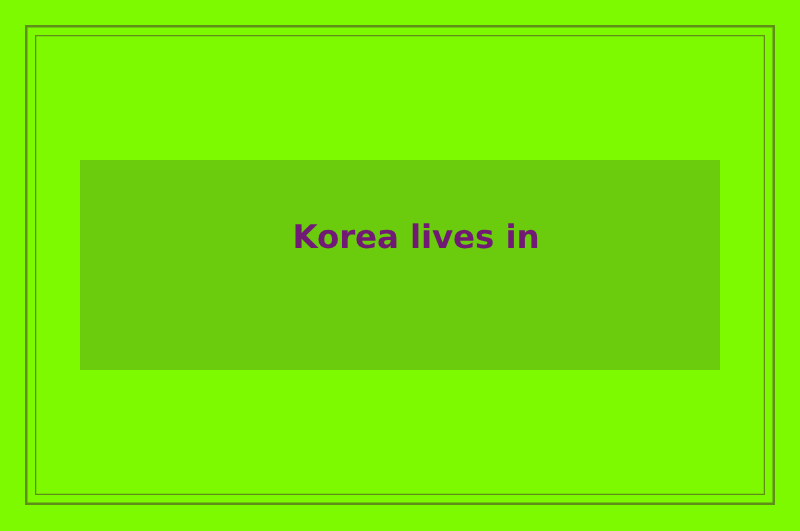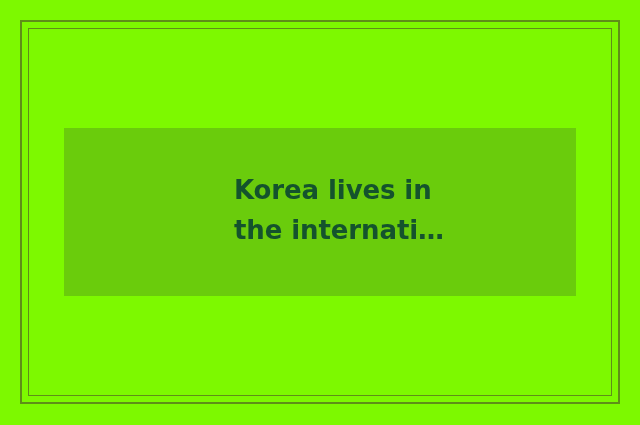--- a/index.html
+++ b/index.html
@@ -56,37 +56,36 @@
   }
 
   #quote-block {
     position: absolute;
     left: 170px;
     top: 42px;
     width: 330px;
   }
 
   .quote-line {
-    color: #14532d;
+    color: #701a75;
     font-size: 26px;
     font-weight: bold;
     line-height: 40px;
     letter-spacing: -0.1px;
     white-space: pre;
     text-align: left;
   }
 </style>
 </head>
 <body>
 
 <div id="stage">
 
   <div id="frame-outer"></div>
   <div id="frame-inner"></div>
 
   <div id="content-panel">
     <div id="quote-block">
       <div class="quote-line">Korea lives in</div>
-      <div class="quote-line">the internati…</div>
     </div>
   </div>
 
 </div>
 
 </body></html>

